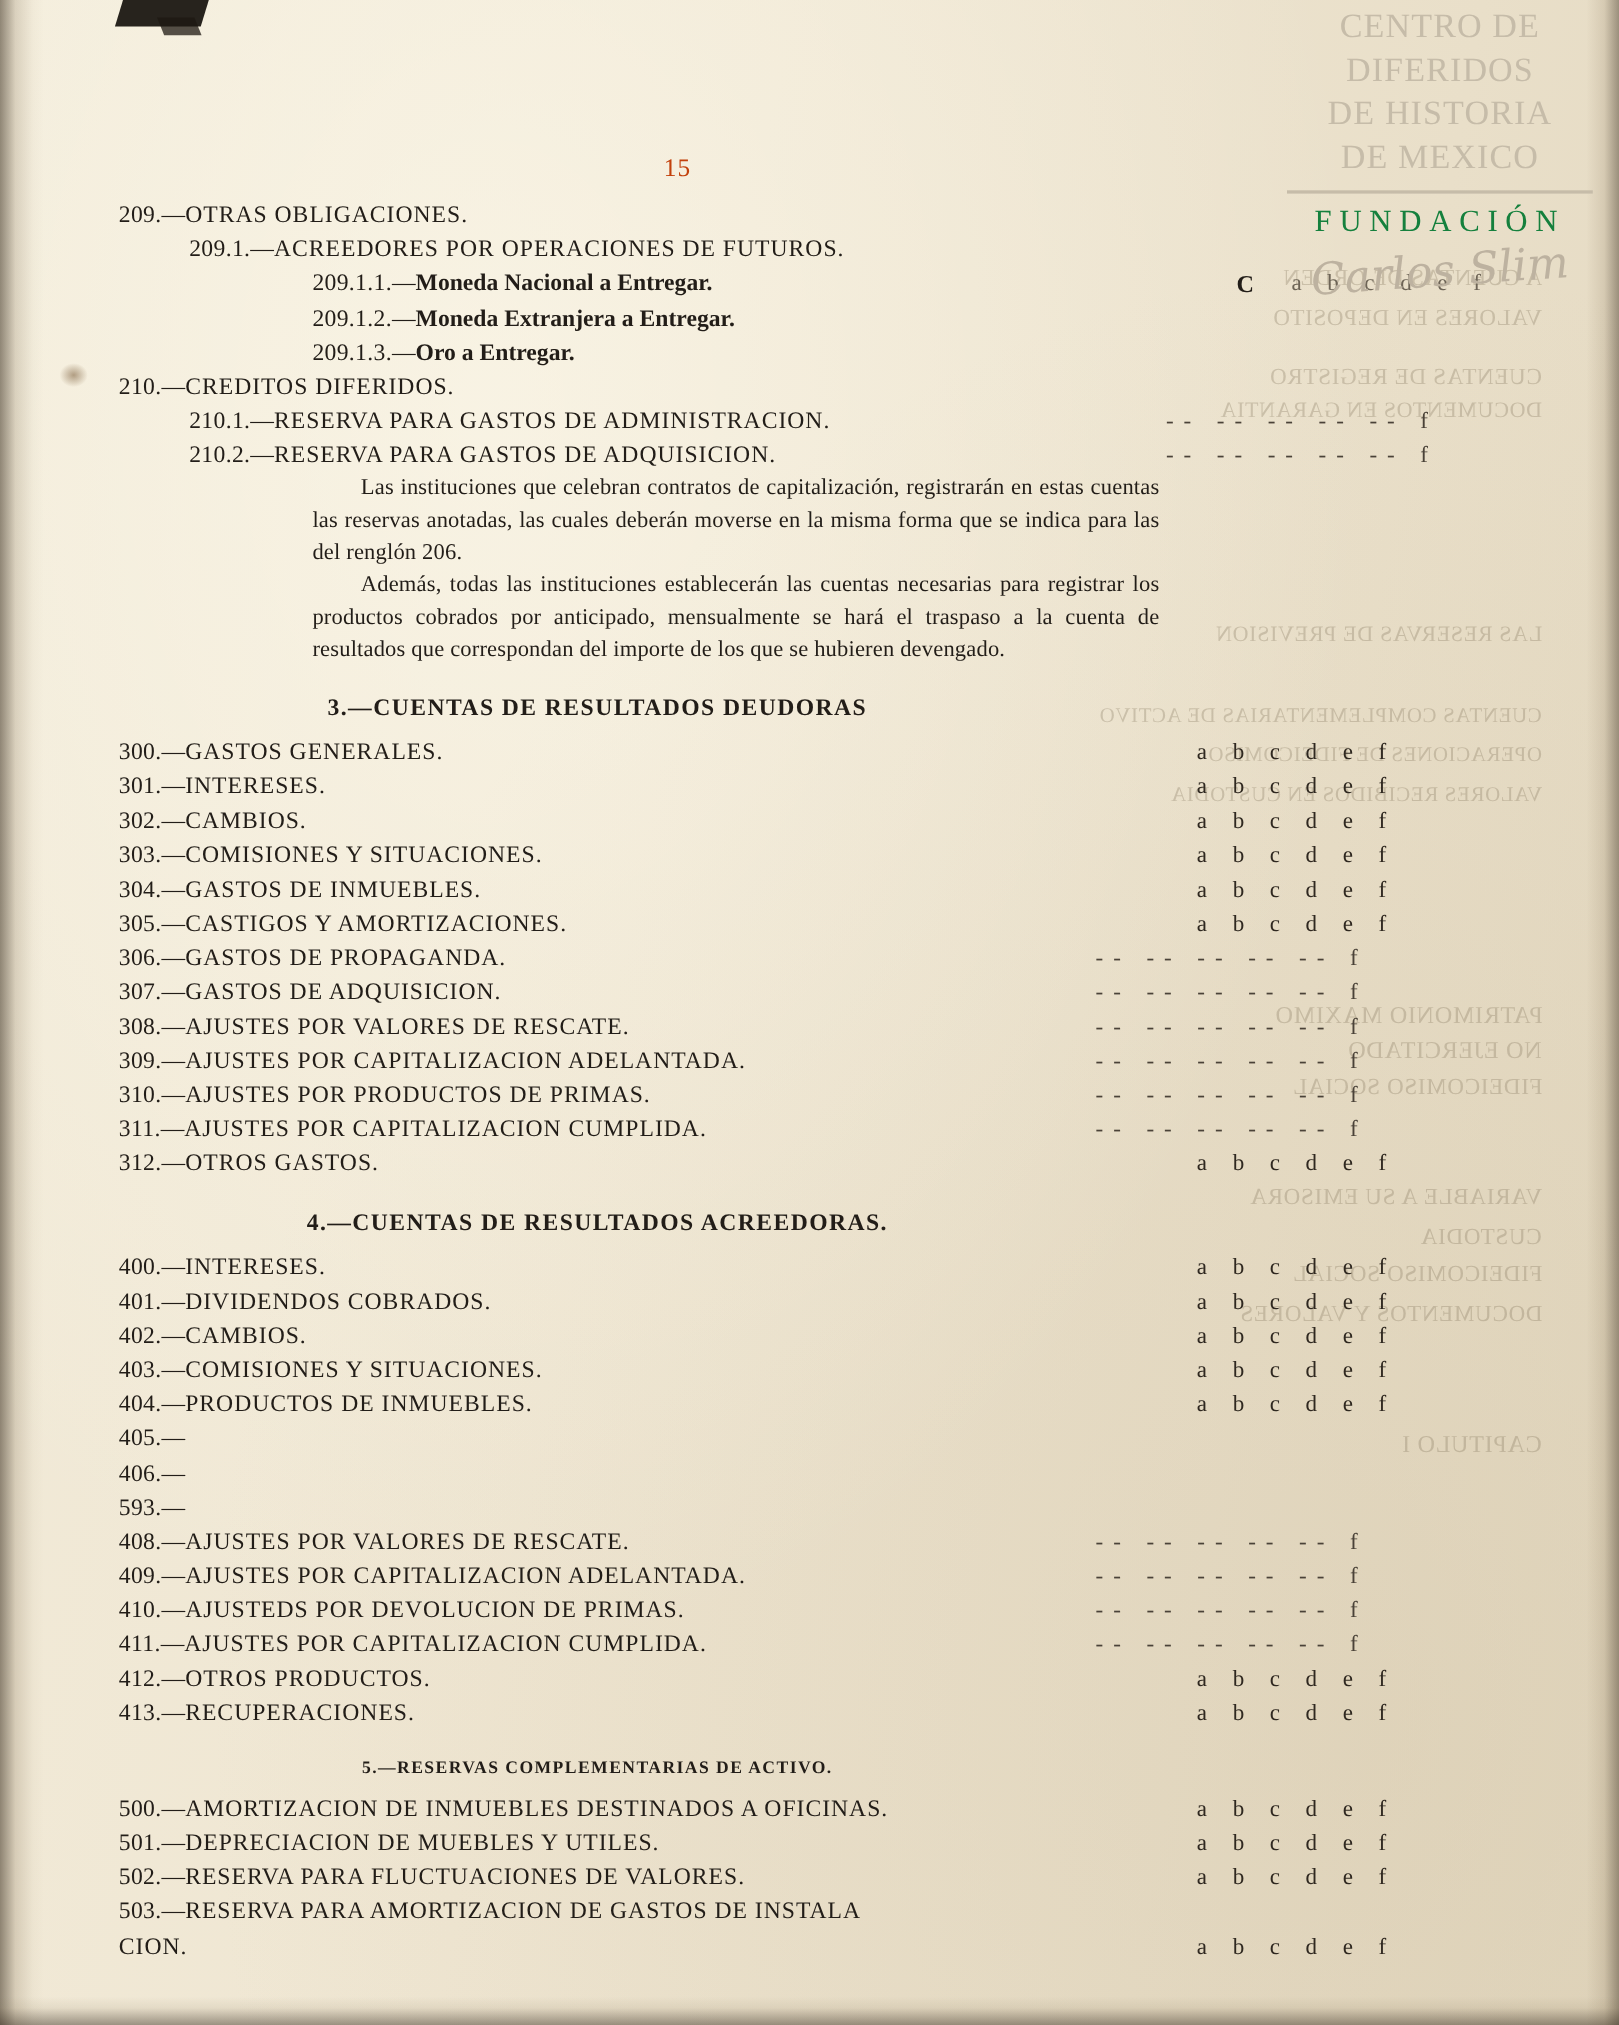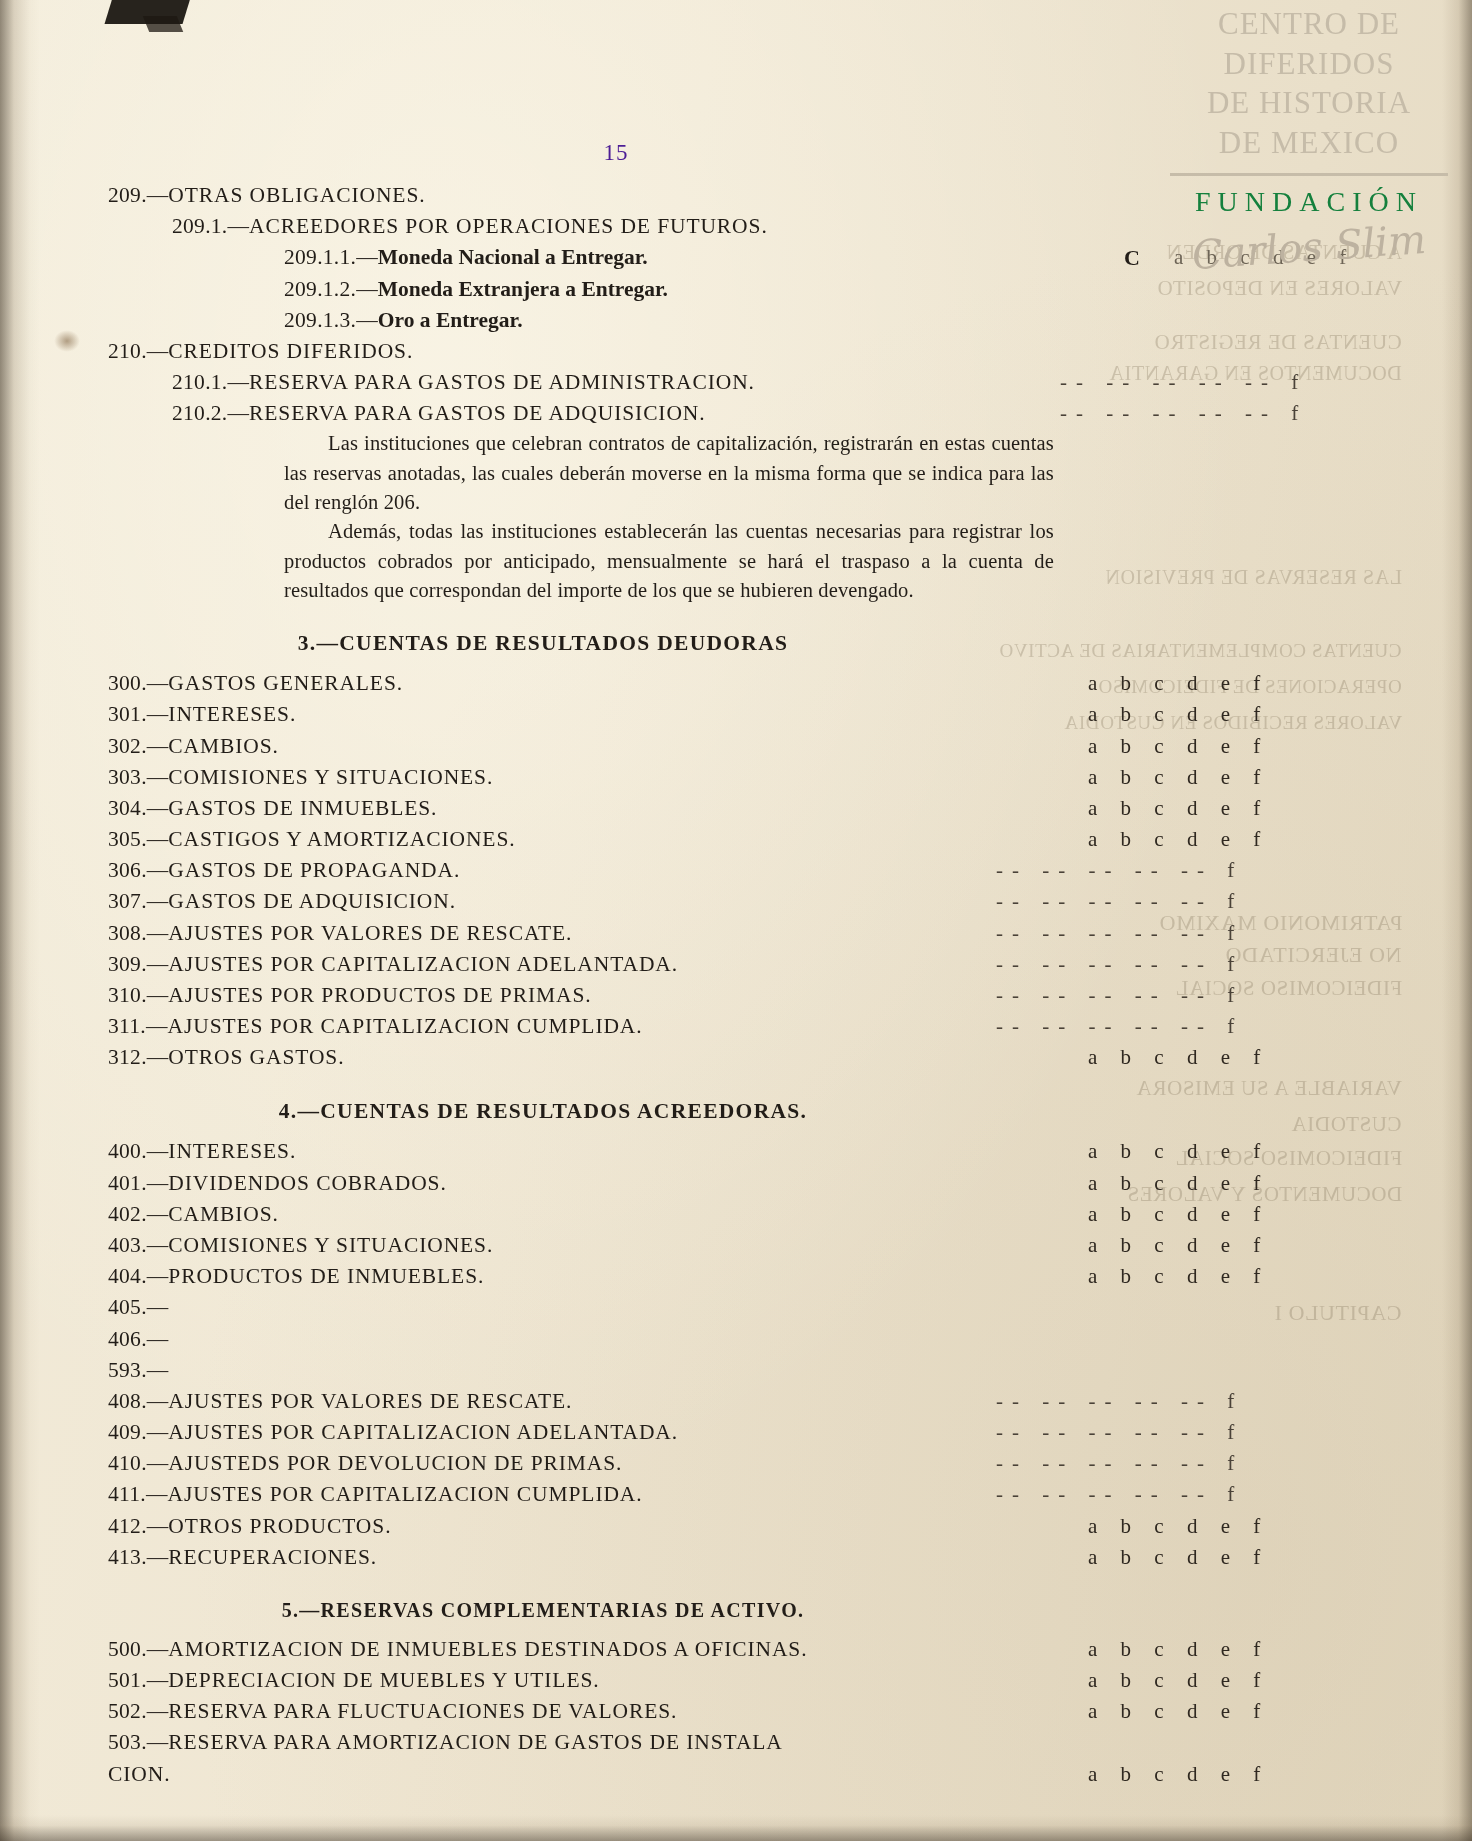--- a/index.html
+++ b/index.html
@@ -120,21 +120,21 @@
     width: 1472px;
     z-index: 3;
   }
   .folio {
     position: absolute;
     left: 0; right: 0;
     top: 140px;
     text-align: center;
     font-size: 23px;
     letter-spacing: 1px;
-    color: #4c1d95;
+    color: #c2410c;
   }
   .folio span { margin-left: -240px; }
 
   .body {
     position: absolute;
     left: 108px;
     top: 180px;
     width: 1060px;
     font-size: 21.5px;
   }
@@ -157,21 +157,21 @@
   .lvl2 { margin-left: 176px; }
 
   .center-head {
     text-align: center;
     font-weight: bold;
     letter-spacing: 1.3px;
     margin: 26px 0 12px 0;
     padding-right: 190px;
   }
   .center-head.sub {
-    font-size: 20px;
+    font-size: 16px;
   }
 
   .para {
     margin-left: 176px;
     width: 770px;
     white-space: normal;
     text-align: justify;
     line-height: 1.43;
     font-size: 20.5px;
     letter-spacing: .15px;

